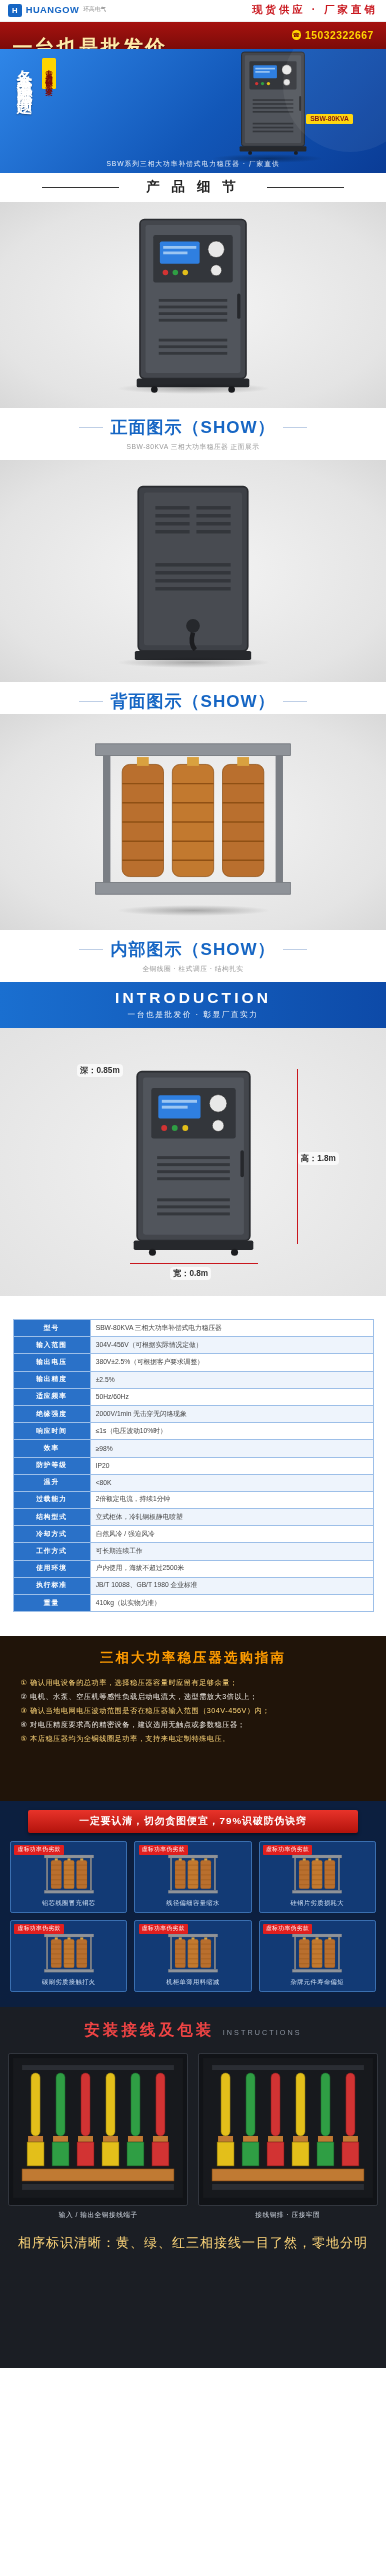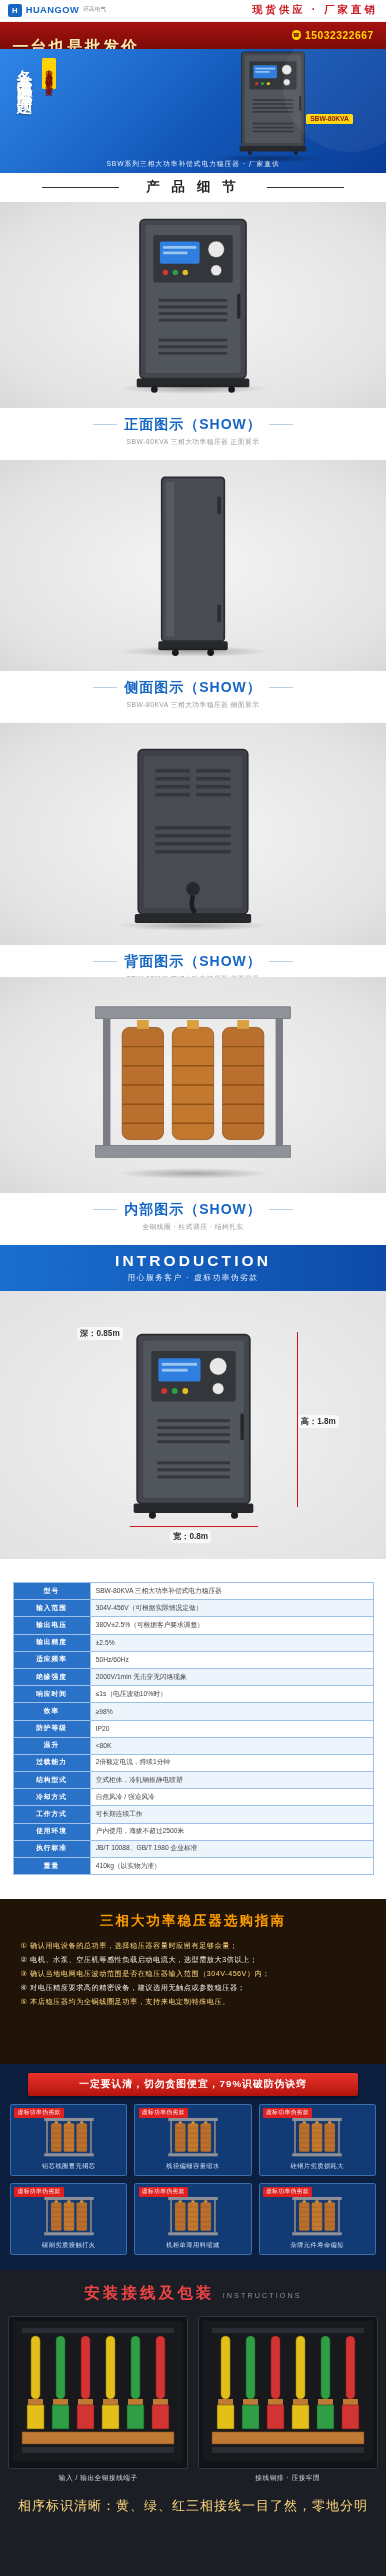--- a/index.html
+++ b/index.html
@@ -9,21 +9,21 @@
   
   .hdr { height:21.6px; display:flex; align-items:center; justify-content:space-between; padding:0 8.2px; background:#fff; border-bottom:0.5px solid #eee; }
   .hdr-logo { display:flex; align-items:center; gap:4.1px; }
   .logo-mark { width:13.4px; height:13.4px; background:#1666c4; color:#fff; font-weight:bold; font-size:7.7px; display:flex; align-items:center; justify-content:center; border-radius:2.1px; }
   .logo-en { color:#1666c4; font-weight:bold; font-size:9.3px; letter-spacing:0.5px; }
   .logo-cn { color:#888; font-size:5.7px; }
   .hdr-slogan { color:#c9171e; font-weight:bold; font-size:10.3px; letter-spacing:3.1px; }
 
   
   .topbar { height:27px; background:linear-gradient(180deg,#a5120f,#7c0b09); display:flex; align-items:center; justify-content:space-between; padding:0 12.4px; }
-  .topbar-title { color:#ffe9a8; font-size:16px; font-weight:bold; letter-spacing:2.1px; text-shadow:0 1px 1px rgba(0,0,0,.4);margin-top:25px; }
+  .topbar-title { color:#ffe9a8; font-size:20px; font-weight:bold; letter-spacing:2.1px; text-shadow:0 1px 1px rgba(0,0,0,.4);margin-top:25px; }
   .topbar-phone { display:flex; align-items:center; gap:4.1px; color:#fff; }
   .phone-icon { width:9.3px; height:9.3px; border-radius:50%; background:#ffd400; color:#7c0b09; display:flex; align-items:center; justify-content:center; font-size:5.7px; }
   .phone-num { color:#ffd400; font-size:10.3px; font-weight:bold; letter-spacing:0.5px; }
 
   
   .hero { height:124px; background:linear-gradient(135deg,#2f86e8 0%,#1257b8 55%,#0a3c96 100%); position:relative; overflow:hidden; }
   .hero::after { content:""; position:absolute; right:-31px; top:-31px; width:134px; height:134px; border-radius:50%; background:rgba(255,255,255,.06); }
   .hero-left { position:absolute; left:13.4px; top:9.3px; display:flex; gap:7.2px; height:98px; }
   .v-title { writing-mode:vertical-rl; color:#fff; font-size:15.5px; font-weight:bold; letter-spacing:4.1px; text-shadow:0 1px 1.5px rgba(0,0,0,.35); }
   .v-sub { writing-mode:vertical-rl; background:#ffd400; color:#7c0b09; font-size:7.2px; font-weight:bold; padding:5.2px 2.1px; letter-spacing:2.1px; border-radius:1.5px; height:fit-content; }
@@ -37,21 +37,21 @@
   .sec-line { width:77px; height:1px; background:#333; }
   .sec-title-text { font-size:13.4px; font-weight:bold; color:#222; letter-spacing:4.1px; }
 
   
   .photo-block { background:#fff; }
   .photo-area { background:radial-gradient(ellipse at center, #f4f4f4 0%, #e4e4e4 75%, #d8d8d8 100%); display:flex; align-items:flex-end; justify-content:center; position:relative; }
   .photo-area .shadow { position:absolute; bottom:13.4px; width:155px; height:11.3px; background:radial-gradient(ellipse at center, rgba(0,0,0,.28), transparent 70%); }
   .photo-caption { text-align:center; padding:8.2px 0 0; }
   .cap-row { display:flex; align-items:center; justify-content:center; gap:7.2px; }
   .cap-dash { width:24px; height:1px; background:#bfcfe6; }
-  .cap-main { color:#1666c4; font-size:14px; font-weight:bold; letter-spacing:1px; }
+  .cap-main { color:#1666c4; font-size:17px; font-weight:bold; letter-spacing:1px; }
   .cap-sub { color:#999; font-size:6.7px; margin-top:4.1px; letter-spacing:0.5px; }
 
   
   .introbar { height:46px; background:linear-gradient(90deg,#1a6fd0,#0d4aa8); display:flex; flex-direction:column; align-items:center; justify-content:center; gap:3.1px; }
   .introbar .en { color:#fff; font-size:15.5px; font-weight:bold; letter-spacing:3.1px; }
   .introbar .cn { color:rgba(255,255,255,.92); font-size:7.7px; letter-spacing:1.5px; }
 
   
   .dims { height:268px; background:radial-gradient(ellipse at center,#f2f2f2,#e2e2e2); position:relative; display:flex; align-items:center; justify-content:center; }
   .dim-label { position:absolute; font-size:8.2px; font-weight:bold; color:#333; background:rgba(255,255,255,.7); padding:1px 3.1px; border-radius:4px; }
@@ -291,36 +291,20 @@
     <div class="photo-caption">
       <div class="cap-row">
         <div class="cap-dash"></div>
         <span class="cap-main">正面图示（SHOW）</span>
         <div class="cap-dash"></div>
       </div>
       <div class="cap-sub">SBW-80KVA 三相大功率稳压器 正面展示</div>
     </div>
   </div>
 
-  <div class="photo-block" style="height:263px">
-    <div class="photo-area" style="height:211px">
-      <div class="shadow"></div>
-      <svg width="86" height="182" style="margin-bottom:14.4px" viewBox="0 0 166 354">
-          <use href="#cab-side"></use>
-        </svg>
-    </div>
-    <div class="photo-caption">
-      <div class="cap-row">
-        <div class="cap-dash"></div>
-        <span class="cap-main">侧面图示（SHOW）</span>
-        <div class="cap-dash"></div>
-      </div>
-      <div class="cap-sub">SBW-80KVA 三相大功率稳压器 侧面展示</div>
-    </div>
-  </div>
 
   <div class="photo-block" style="height:254px">
     <div class="photo-area" style="height:222px">
       <div class="shadow"></div>
       <svg width="126" height="183" style="margin-bottom:15.5px" viewBox="0 0 244 356">
           <use href="#cab-back"></use>
         </svg>
     </div>
     <div class="photo-caption">
       <div class="cap-row">
@@ -344,21 +328,21 @@
         <div class="cap-dash"></div>
         <span class="cap-main">内部图示（SHOW）</span>
         <div class="cap-dash"></div>
       </div>
       <div class="cap-sub">全铜线圈 · 柱式调压 · 结构扎实</div>
     </div>
   </div>
 
   <div class="introbar">
     <div class="en">INTRODUCTION</div>
-    <div class="cn">用心服务客户 · 虚标功率伪劣款</div>
+    <div class="cn">一台也是批发价 · 彰显厂直实力</div>
   </div>
 
   <div class="dims">
     <svg width="129" height="188" viewBox="0 0 250 364">
         <use href="#cab-front"></use>
       </svg>
     <div class="dim-line v" style="right:88px; top:41px; height:175px"></div>
     <div class="dim-label" style="right:47px; top:124px">高：1.8m</div>
     <div class="dim-line h" style="left:130px; bottom:32px; width:128px"></div>
     <div class="dim-label" style="left:170px; bottom:15.5px">宽：0.8m</div>

